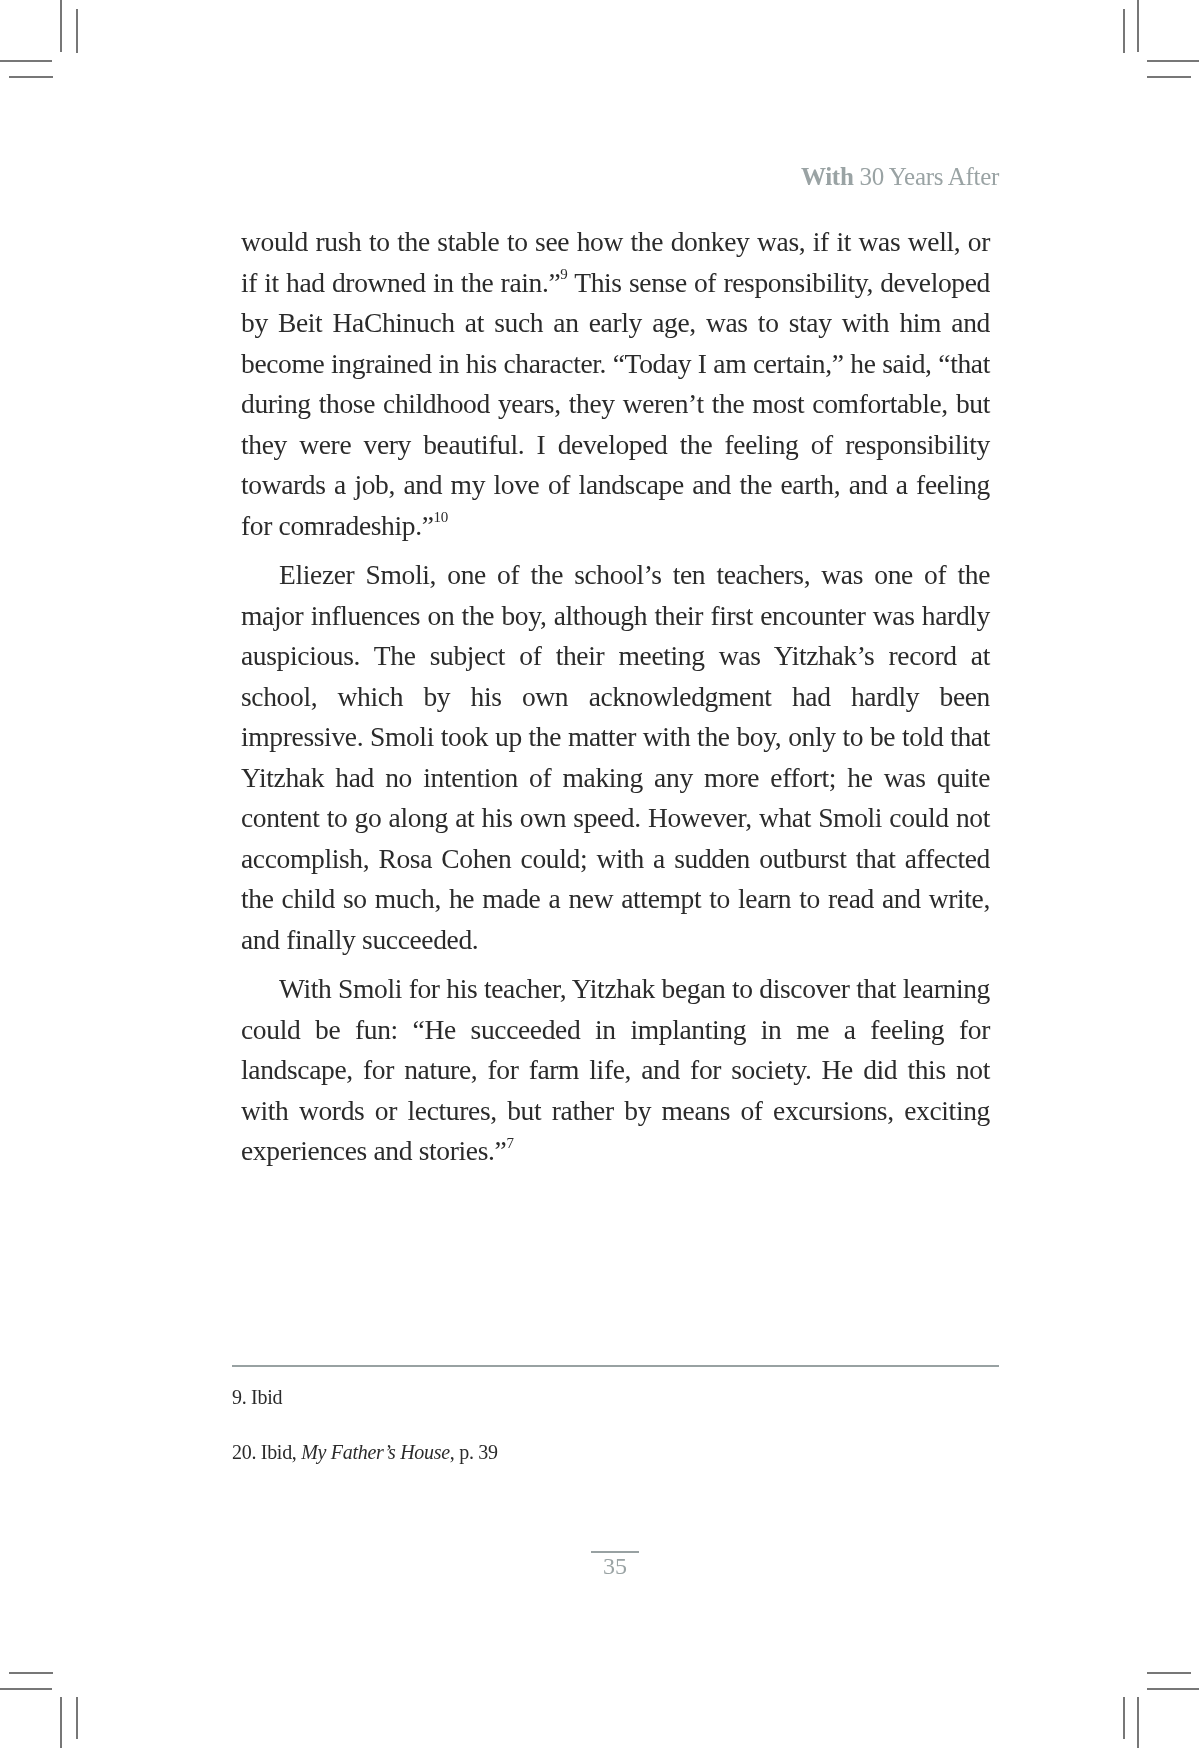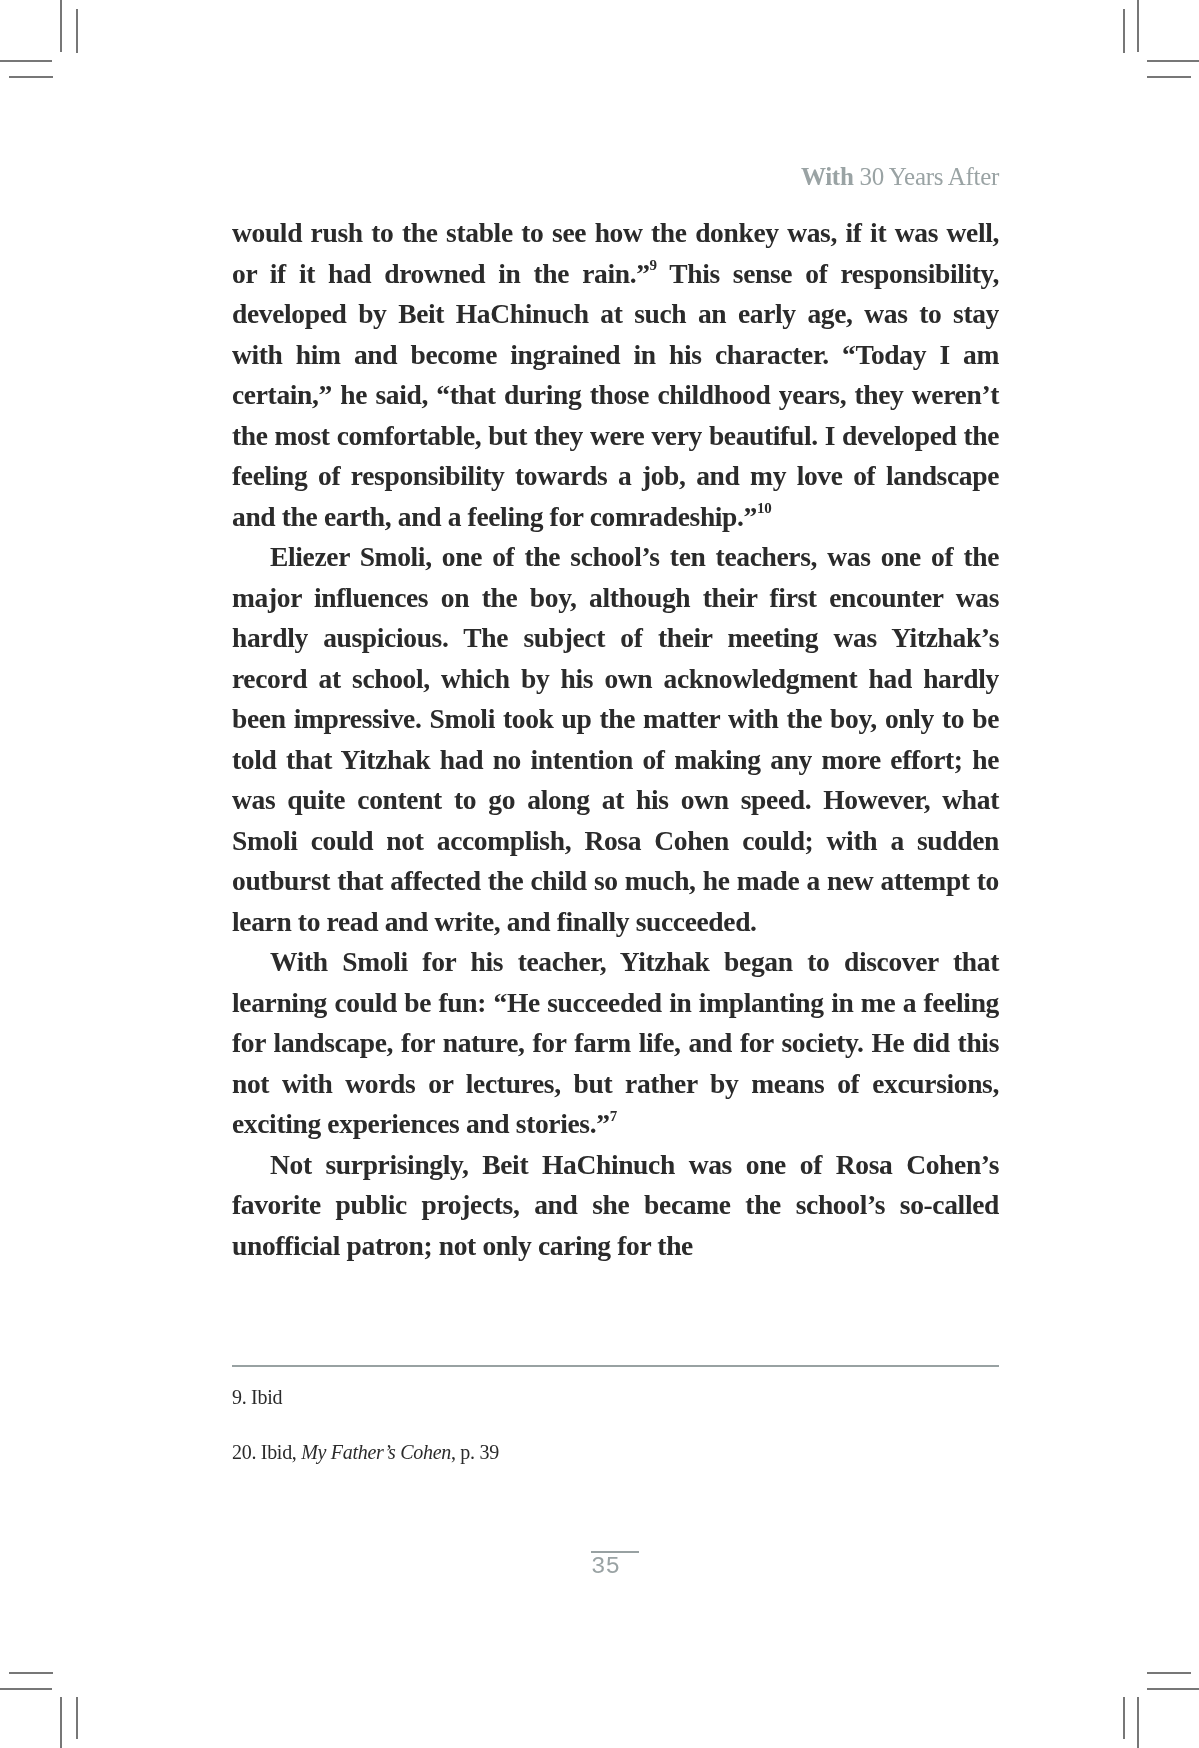--- a/index.html
+++ b/index.html
@@ -9,38 +9,38 @@
     position: absolute; top: 163px; right: 200px;
     font-family: "Liberation Serif", serif; font-size: 25px; color: #9aa3a4;
     letter-spacing: -0.3px;
   }
   .page-header .strong { font-weight: bold; }
   .body-text {
     position: absolute; left: 232px; top: 213px; width: 767px;
     font-family: "Liberation Serif", serif; font-size: 27.5px; line-height: 40.5px;
     color: #2b2b2b; text-align: justify; letter-spacing: -0.35px;
   }
-  .body-text p { margin: 0; text-indent: 0; font-weight: bold; }
+  .body-text p { margin: 9px; text-indent: 0; }
   .body-text p.indent { text-indent: 38px; }
   .body-text sup { font-size: 15px; line-height: 0; position: relative; top: -2px; }
   .rule {
     position: absolute; left: 232px; top: 1365px; width: 767px; height: 2px; background: #98a1a2;
   }
   .footnotes {
     position: absolute; left: 232px; top: 1380px;
     font-family: "Liberation Serif", serif; font-size: 20px; color: #2b2b2b; letter-spacing: -0.3px;
   }
   .footnote { height: 55px; line-height: 34px; }
   .footnote i { font-style: italic; }
   .page-number-rule {
     position: absolute; left: 591px; top: 1551px; width: 48px; height: 1.5px; background: #98a1a2;
   }
   .page-number {
-    position: absolute; left: 591px; width: 48px; top: 1553px; 
-    font-family: Liberation Mono, monospace; font-size: 24px; color: #9aa3a4;
+    position: absolute; left: 591px; width: 48px; top: 1553px; text-align: center;
+    font-family: Liberation Serif, serif; font-size: 24px; color: #9aa3a4;
   }
 </style>
 </head>
 <body>
 
 <div class="mark" style="left:60px;top:0;width:2px;height:52px;"></div>
 <div class="mark" style="left:76px;top:9px;width:2px;height:44px;"></div>
 <div class="mark" style="left:0;top:60px;width:52px;height:2px;"></div>
 <div class="mark" style="left:9px;top:76px;width:44px;height:2px;"></div>
 
@@ -60,24 +60,23 @@
 <div class="mark" style="left:1147px;top:1672px;width:44px;height:2px;"></div>
 
 <div class="page-header">
   <span class="strong">With</span><span> 30 Years After</span>
 </div>
 
 <div class="body-text">
   <p><span>would rush to the stable to see how the donkey was, if it was well, or if it had drowned in the rain.”</span><sup>9</sup><span> This sense of responsibility, developed by Beit HaChinuch at such an early age, was to stay with him and become ingrained in his character. “Today I am certain,” he said, “that during those childhood years, they weren’t the most comfortable, but they were very beautiful. I developed the feeling of responsibility towards a job, and my love of landscape and the earth, and a feeling for comradeship.”</span><sup>10</sup></p>
   <p class="indent"><span>Eliezer Smoli, one of the school’s ten teachers, was one of the major influences on the boy, although their first encounter was hardly auspicious. The subject of their meeting was Yitzhak’s record at school, which by his own acknowledgment had hardly been impressive. Smoli took up the matter with the boy, only to be told that Yitzhak had no intention of making any more effort; he was quite content to go along at his own speed. However, what Smoli could not accomplish, Rosa Cohen could; with a sudden outburst that affected the child so much, he made a new attempt to learn to read and write, and finally succeeded.</span></p>
   <p class="indent"><span>With Smoli for his teacher, Yitzhak began to discover that learning could be fun: “He succeeded in implanting in me a feeling for landscape, for nature, for farm life, and for society. He did this not with words or lectures, but rather by means of excursions, exciting experiences and stories.”</span><sup>7</sup></p>
-  <p class="indent"><span>Not surprisingly, Beit HaChinuch was one of Rosa Cohen’s favorite public projects, and she became the school’s so-called unofficial patron; not only caring for the</span></p>
 </div>
 
 <div class="rule"></div>
 
 <div class="footnotes">
   <div class="footnote"><span>9.</span><span> Ibid</span></div>
-  <div class="footnote"><span>20.</span><span> Ibid, </span><i>My Father’s Cohen</i><span>, p. 39</span></div>
+  <div class="footnote"><span>20.</span><span> Ibid, </span><i>My Father’s House</i><span>, p. 39</span></div>
 </div>
 
 <div class="page-number-rule"></div>
 <div class="page-number">35</div>
 
 </body></html>

